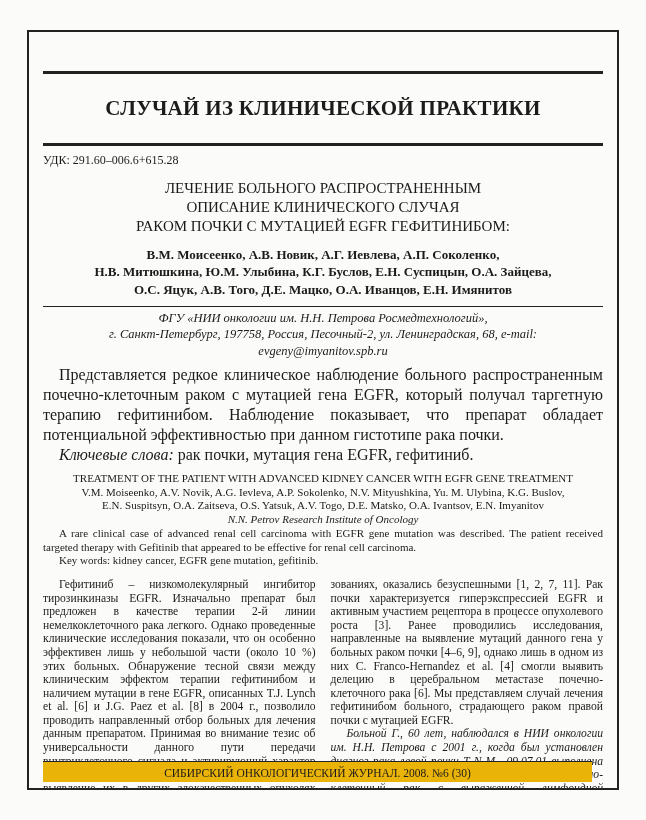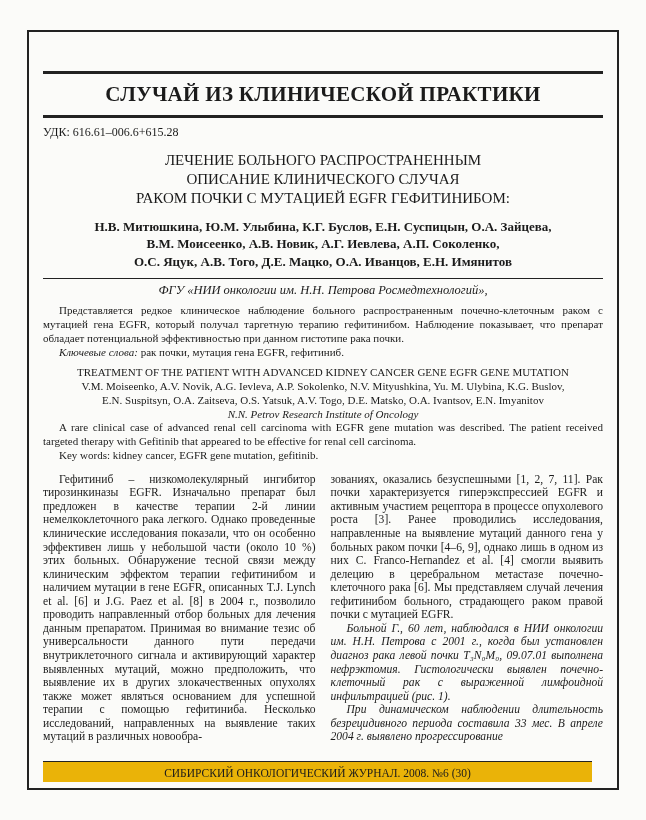--- a/index.html
+++ b/index.html
@@ -16,39 +16,39 @@
     width: 592px; height: 760px;
     border: 2px solid #222;
     padding: 0 14px;
     background: #fbfbf9;
     overflow: hidden;
   }
   .header-band {
     margin-top: 39px;
     border-top: 3px solid #222;
     border-bottom: 3px solid #222;
-    padding: 8px 2px;
+    padding: 22px 2px;
     text-align: center;
   }
   .section-header { font-weight: 700; font-size: 21px; letter-spacing: 0.3px; }
 
   .udk { margin-top: 7px; font-size: 12px; }
 
   .title { margin-top: 11px; text-align: center; font-weight: 400; font-size: 15px; line-height: 1.28; }
   .title .tline { display: block; }
 
   .authors { margin-top: 9px; text-align: center; font-weight: 700; font-size: 13px; line-height: 1.35; }
   .authors .aline { display: block; }
 
   .affil-rule { margin-top: 8px; border-top: 1.5px solid #222; }
   .affiliation { margin-top: 3px; text-align: center; font-size: 12.5px; font-style: italic; line-height: 1.3; }
   .affiliation .affl { display: block; }
   .affiliation .affl.first { font-weight: 400; }
 
-  .abstract { margin-top: 6px; font-size: 11px; line-height: 1.25; text-align: justify; }
+  .abstract { margin-top: 6px; font-size: 16px; line-height: 1.25; text-align: justify; }
   .abstract p { margin: 0; text-indent: 16px; }
 
   .en-block { margin-top: 7px; font-size: 11px; line-height: 1.25; }
   .en-center { text-align: center; }
   .en-authors span { display: block; }
   .italic { font-style: italic; }
   .en-abstract, .en-keywords { margin: 0; text-indent: 16px; text-align: justify; }
 
   .columns {
     display: flex; gap: 15px; margin-top: 10px;
@@ -71,47 +71,48 @@
 </style>
 </head>
 <body>
 
 <div class="frame">
 
   <div class="header-band">
     <div class="section-header">СЛУЧАЙ ИЗ КЛИНИЧЕСКОЙ ПРАКТИКИ</div>
   </div>
 
-  <div class="udk">УДК: 616.61–006.6+615.28</div>
+  <div class="udk">УДК: 291.60–006.6+615.28</div>
 
   <div class="title">
     <span class="tline">ЛЕЧЕНИЕ БОЛЬНОГО  РАСПРОСТРАНЕННЫМ</span>
     <span class="tline">ОПИСАНИЕ КЛИНИЧЕСКОГО СЛУЧАЯ</span>
     <span class="tline">РАКОМ ПОЧКИ С МУТАЦИЕЙ EGFR ГЕФИТИНИБОМ:</span>
   </div>
 
   <div class="authors">
+    <span class="aline">В.М. Моисеенко, А.В. Новик, А.Г. Иевлева, А.П. Соколенко,</span>
     <span class="aline">Н.В. Митюшкина, Ю.М. Улыбина, К.Г. Буслов, Е.Н. Суспицын, О.А. Зайцева,</span>
-    <span class="aline">В.М. Моисеенко, А.В. Новик, А.Г. Иевлева, А.П. Соколенко,</span>
     <span class="aline">О.С. Яцук, А.В. Того, Д.Е. Мацко, О.А. Иванцов, Е.Н. Имянитов</span>
   </div>
 
   <div class="affil-rule"></div>
 
   <div class="affiliation">
     <span class="affl first">ФГУ «НИИ онкологии им. Н.Н. Петрова Росмедтехнологий»,</span>
+    <span class="affl">г. Санкт-Петербург, 197758, Россия, Песочный-2, ул. Ленинградская, 68, e-mail: evgeny@imyanitov.spb.ru</span>
   </div>
 
   <div class="abstract">
     <p>Представляется редкое клиническое наблюдение больного распространенным почечно-клеточным раком с мутацией гена EGFR, который получал таргетную терапию гефитинибом. Наблюдение показывает, что препарат обладает потенциальной эффективностью при данном гистотипе рака почки.</p>
     <p><span class="italic">Ключевые слова:</span> <span>рак почки, мутация гена EGFR, гефитиниб.</span></p>
   </div>
 
   <div class="en-block">
-    <div class="en-center">TREATMENT OF THE PATIENT WITH ADVANCED KIDNEY CANCER GENE EGFR GENE MUTATION</div>
+    <div class="en-center">TREATMENT OF THE PATIENT WITH ADVANCED KIDNEY CANCER WITH EGFR GENE TREATMENT</div>
     <div class="en-center en-authors">
       <span>V.M. Moiseenko, A.V. Novik, A.G. Ievleva, A.P. Sokolenko, N.V. Mityushkina, Yu. M. Ulybina, K.G. Buslov,</span>
       <span>E.N. Suspitsyn, O.A. Zaitseva, O.S. Yatsuk, A.V. Togo, D.E. Matsko, O.A. Ivantsov, E.N. Imyanitov</span>
     </div>
     <div class="en-center italic">N.N. Petrov Research Institute of Oncology</div>
     <p class="en-abstract">A rare clinical case of advanced renal cell carcinoma with EGFR gene mutation was described. The patient received targeted therapy with Gefitinib that appeared to be effective for renal cell carcinoma.</p>
     <p class="en-keywords"><span>Key words:</span> <span>kidney cancer, EGFR gene mutation, gefitinib.</span></p>
   </div>
 
   <div class="columns">

